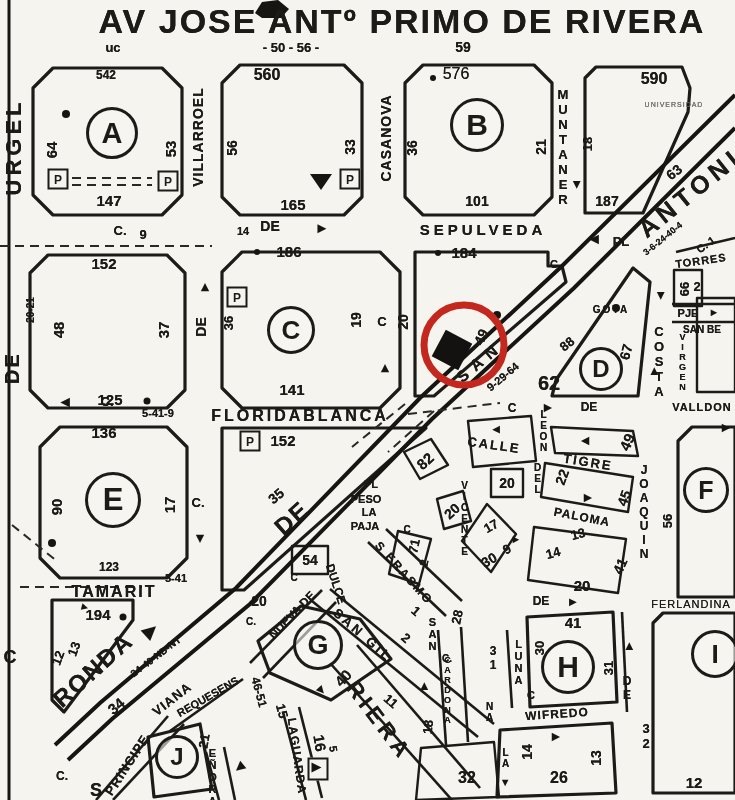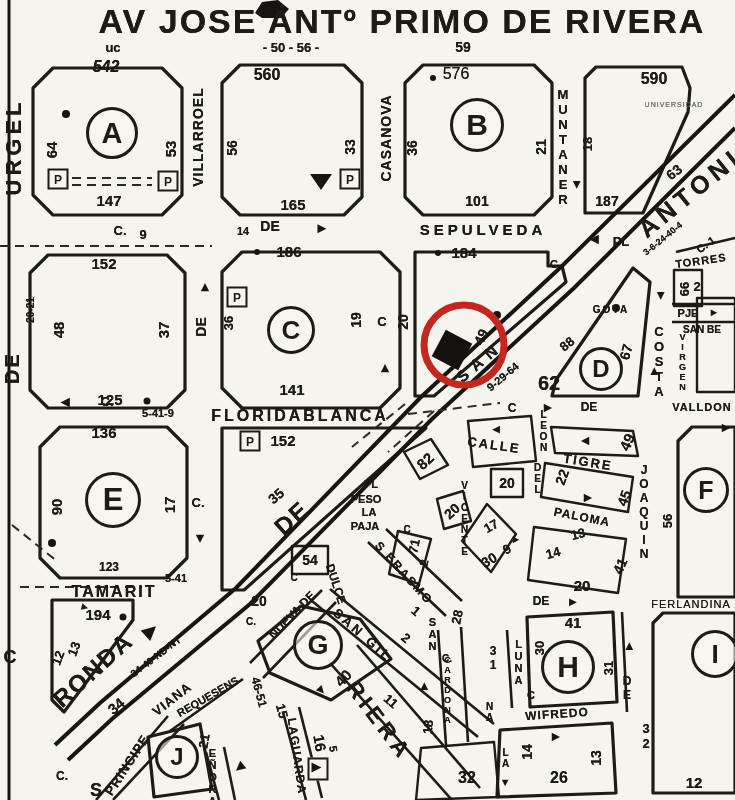--- a/index.html
+++ b/index.html
@@ -119,21 +119,21 @@
     </g>
 
     <polygon points="255,13 262,2 278,0 289,9 281,18 262,18" fill="#161512" stroke="none"></polygon>
   </svg>
 
   <div id="overlay">
       <span class="lbl" style="position: absolute; left: 402px; top: 21px; font-size: 34px; font-weight: 700; letter-spacing: 2px; --r: 0deg;">AV JOSE ANTº PRIMO DE RIVERA</span>
       <span class="lbl" style="position: absolute; left: 113px; top: 47px; font-size: 13px; font-weight: 700; --r: 0deg;">uc</span>
       <span class="lbl" style="position: absolute; left: 291px; top: 47px; font-size: 13px; font-weight: 700; --r: 0deg;">- 50 - 56 -</span>
       <span class="lbl" style="position: absolute; left: 463px; top: 47px; font-size: 14px; font-weight: 700; --r: 0deg;">59</span>
-      <span class="lbl" style="position: absolute; left: 106px; top: 67px; font-size: 16px; font-weight: 700; font-style: italic; --r: 0deg;">542</span>
+      <span class="lbl" style="position: absolute; left: 106px; top: 75px; font-size: 12px; font-weight: 700; --r: 0deg;">542</span>
       <span class="lbl" style="position: absolute; left: 51px; top: 150px; font-size: 15px; font-weight: 700; --r: -90deg;">64</span>
       <span class="lbl" style="position: absolute; left: 170px; top: 149px; font-size: 15px; font-weight: 700; --r: -90deg;">53</span>
       <span class="lbl" style="position: absolute; left: 109px; top: 200px; font-size: 15px; font-weight: 700; --r: 0deg;">147</span>
       <span class="lbl" style="position: absolute; left: 14px; top: 147px; font-size: 22px; font-weight: 700; letter-spacing: 4px; --r: -90deg;">URGEL</span>
       <span class="lbl" style="position: absolute; left: 198px; top: 137px; font-size: 14px; font-weight: 700; letter-spacing: 1px; --r: -90deg;">VILLARROEL</span>
       <span class="lbl" style="position: absolute; left: 267px; top: 75px; font-size: 16px; font-weight: 700; --r: 0deg;">560</span>
       <span class="lbl" style="position: absolute; left: 232px; top: 148px; font-size: 14px; font-weight: 700; --r: -90deg;">56</span>
       <span class="lbl" style="position: absolute; left: 350px; top: 147px; font-size: 14px; font-weight: 700; --r: -90deg;">33</span>
       <span class="lbl" style="position: absolute; left: 293px; top: 204px; font-size: 15px; font-weight: 700; --r: 0deg;">165</span>
       <span class="lbl" style="position: absolute; left: 386px; top: 138px; font-size: 14px; font-weight: 700; letter-spacing: 1px; --r: -90deg;">CASANOVA</span>

